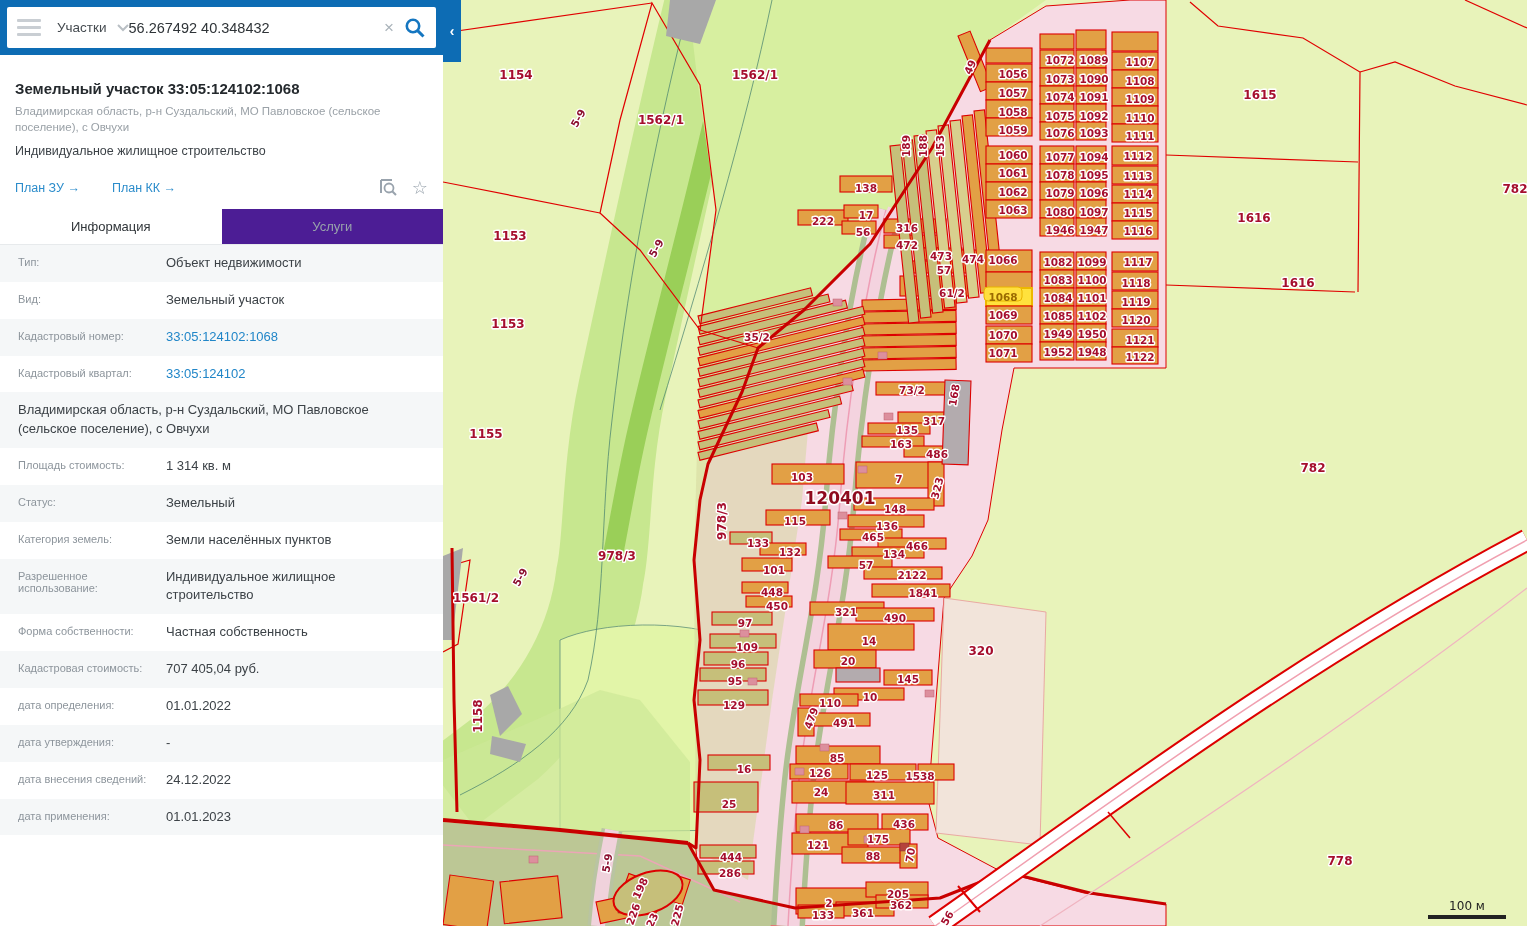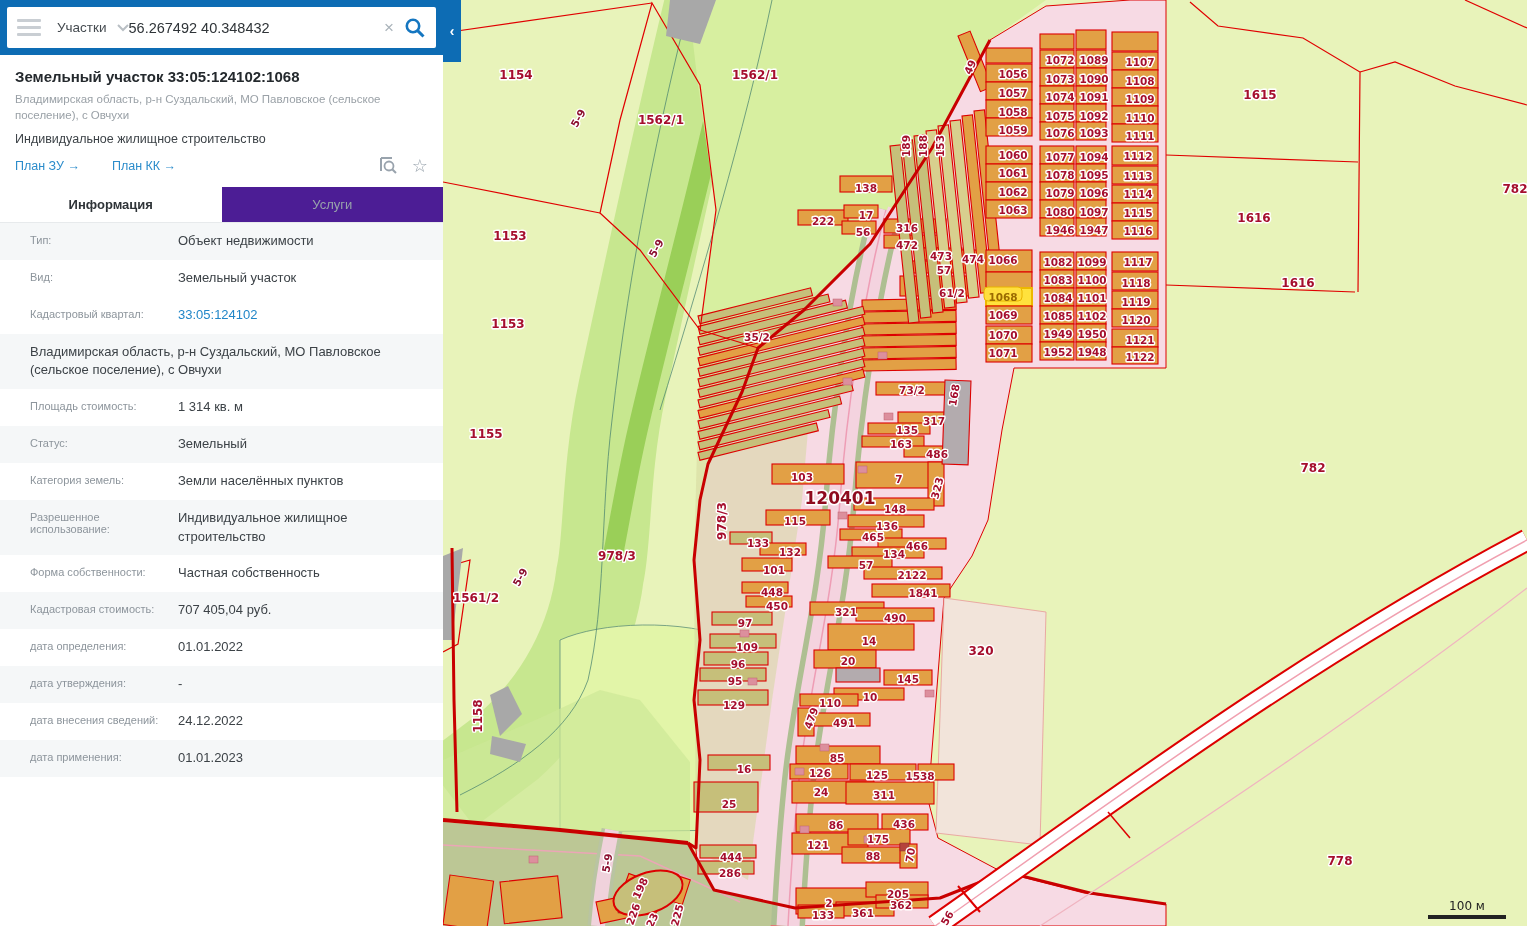--- a/index.html
+++ b/index.html
@@ -31,35 +31,35 @@
   #hamburger span { height:3px; background:#c9ced3; border-radius:1px; }
   #category { margin-left:16px; font-size:13.5px; color:#454b50; display:flex;
     align-items:center; gap:10px; cursor:pointer; }
   #query { border:none; outline:none; flex:1; font-size:14.5px;
     color:#2f3438; font-family:"Liberation Sans",sans-serif; min-width:0; }
   #clear-btn { color:#aab3ba; font-size:17px; padding:0 10px; cursor:pointer; }
   #collapse { position:absolute; left:443px; top:0; width:18px; height:62px;
     background:#0d6cb4; color:#fff; display:flex; align-items:center; z-index:6;
     justify-content:center; font-size:14px; cursor:pointer; font-weight:bold; }
 
-  #result { padding:13px 15px 8px 15px; }
+  #result { padding:25px 15px 8px 15px; }
   #res-title { font-size:15px; font-weight:bold; color:#24292d; }
   #res-addr { margin-top:7px; font-size:11.5px; line-height:1.35; color:#9aa1a7; }
   #res-usage { margin-top:9px; font-size:12.5px; color:#3c4247; }
-  #res-links { margin-top:10px; display:flex; align-items:center; font-size:12.5px; }
+  #res-links { margin-top:20px; display:flex; align-items:center; font-size:12.5px; }
   .plan-link { color:#2b8ccb; margin-right:32px; cursor:pointer; text-decoration:none; }
   #res-icons { margin-left:auto; display:flex; align-items:center; gap:14px; color:#99a3ad; }
 
   #tabs { display:flex; height:36px; border-bottom:1px solid #e7eaec; margin-top:4px; }
   .tab { flex:1; display:flex; align-items:center; justify-content:center;
     font-size:13px; cursor:pointer; }
-  .tab.active { background:#fff; color:#2f3438; font-weight:bold; }
+  .tab.active { background:#fff; color:#2f3438; font-weight:normal; }
   .tab.inactive { background:#4c1d95; color:#98a3ab; }
 
-  .irow { display:flex; padding:9px 30px; }
+  .irow { display:flex; padding:9px 18px; }
   .irow.alt { background:#f5f7f8; }
   .ilbl { width:148px; flex:0 0 148px; font-size:11px; color:#8d959c; padding-top:2px; }
   .ival { flex:1; font-size:13px; color:#3c4247; line-height:1.45; }
   .ival.vlink { color:#2186c8; cursor:pointer; }
 </style>
 </head>
 <body>
 <div id="stage">
 
   <div id="map-wrap">
@@ -538,20 +538,24 @@
 
     <div id="info-rows">
         <div class="irow alt">
           <div class="ilbl">Тип:</div>
           <div class="ival">Объект недвижимости</div>
         </div>
         <div class="irow">
           <div class="ilbl">Вид:</div>
           <div class="ival">Земельный участок</div>
         </div>
+        <div class="irow alt">
+          <div class="ilbl">Кадастровый номер:</div>
+          <div class="ival vlink">33:05:124102:1068</div>
+        </div>
         <div class="irow">
           <div class="ilbl">Кадастровый квартал:</div>
           <div class="ival vlink">33:05:124102</div>
         </div>
         <div class="irow alt">
           <div class="ival">Владимирская область, р-н Суздальский, МО Павловское (сельское поселение), с Овчухи</div>
         </div>
         <div class="irow">
           <div class="ilbl">Площадь стоимость:</div>
           <div class="ival">1 314 кв. м</div>

